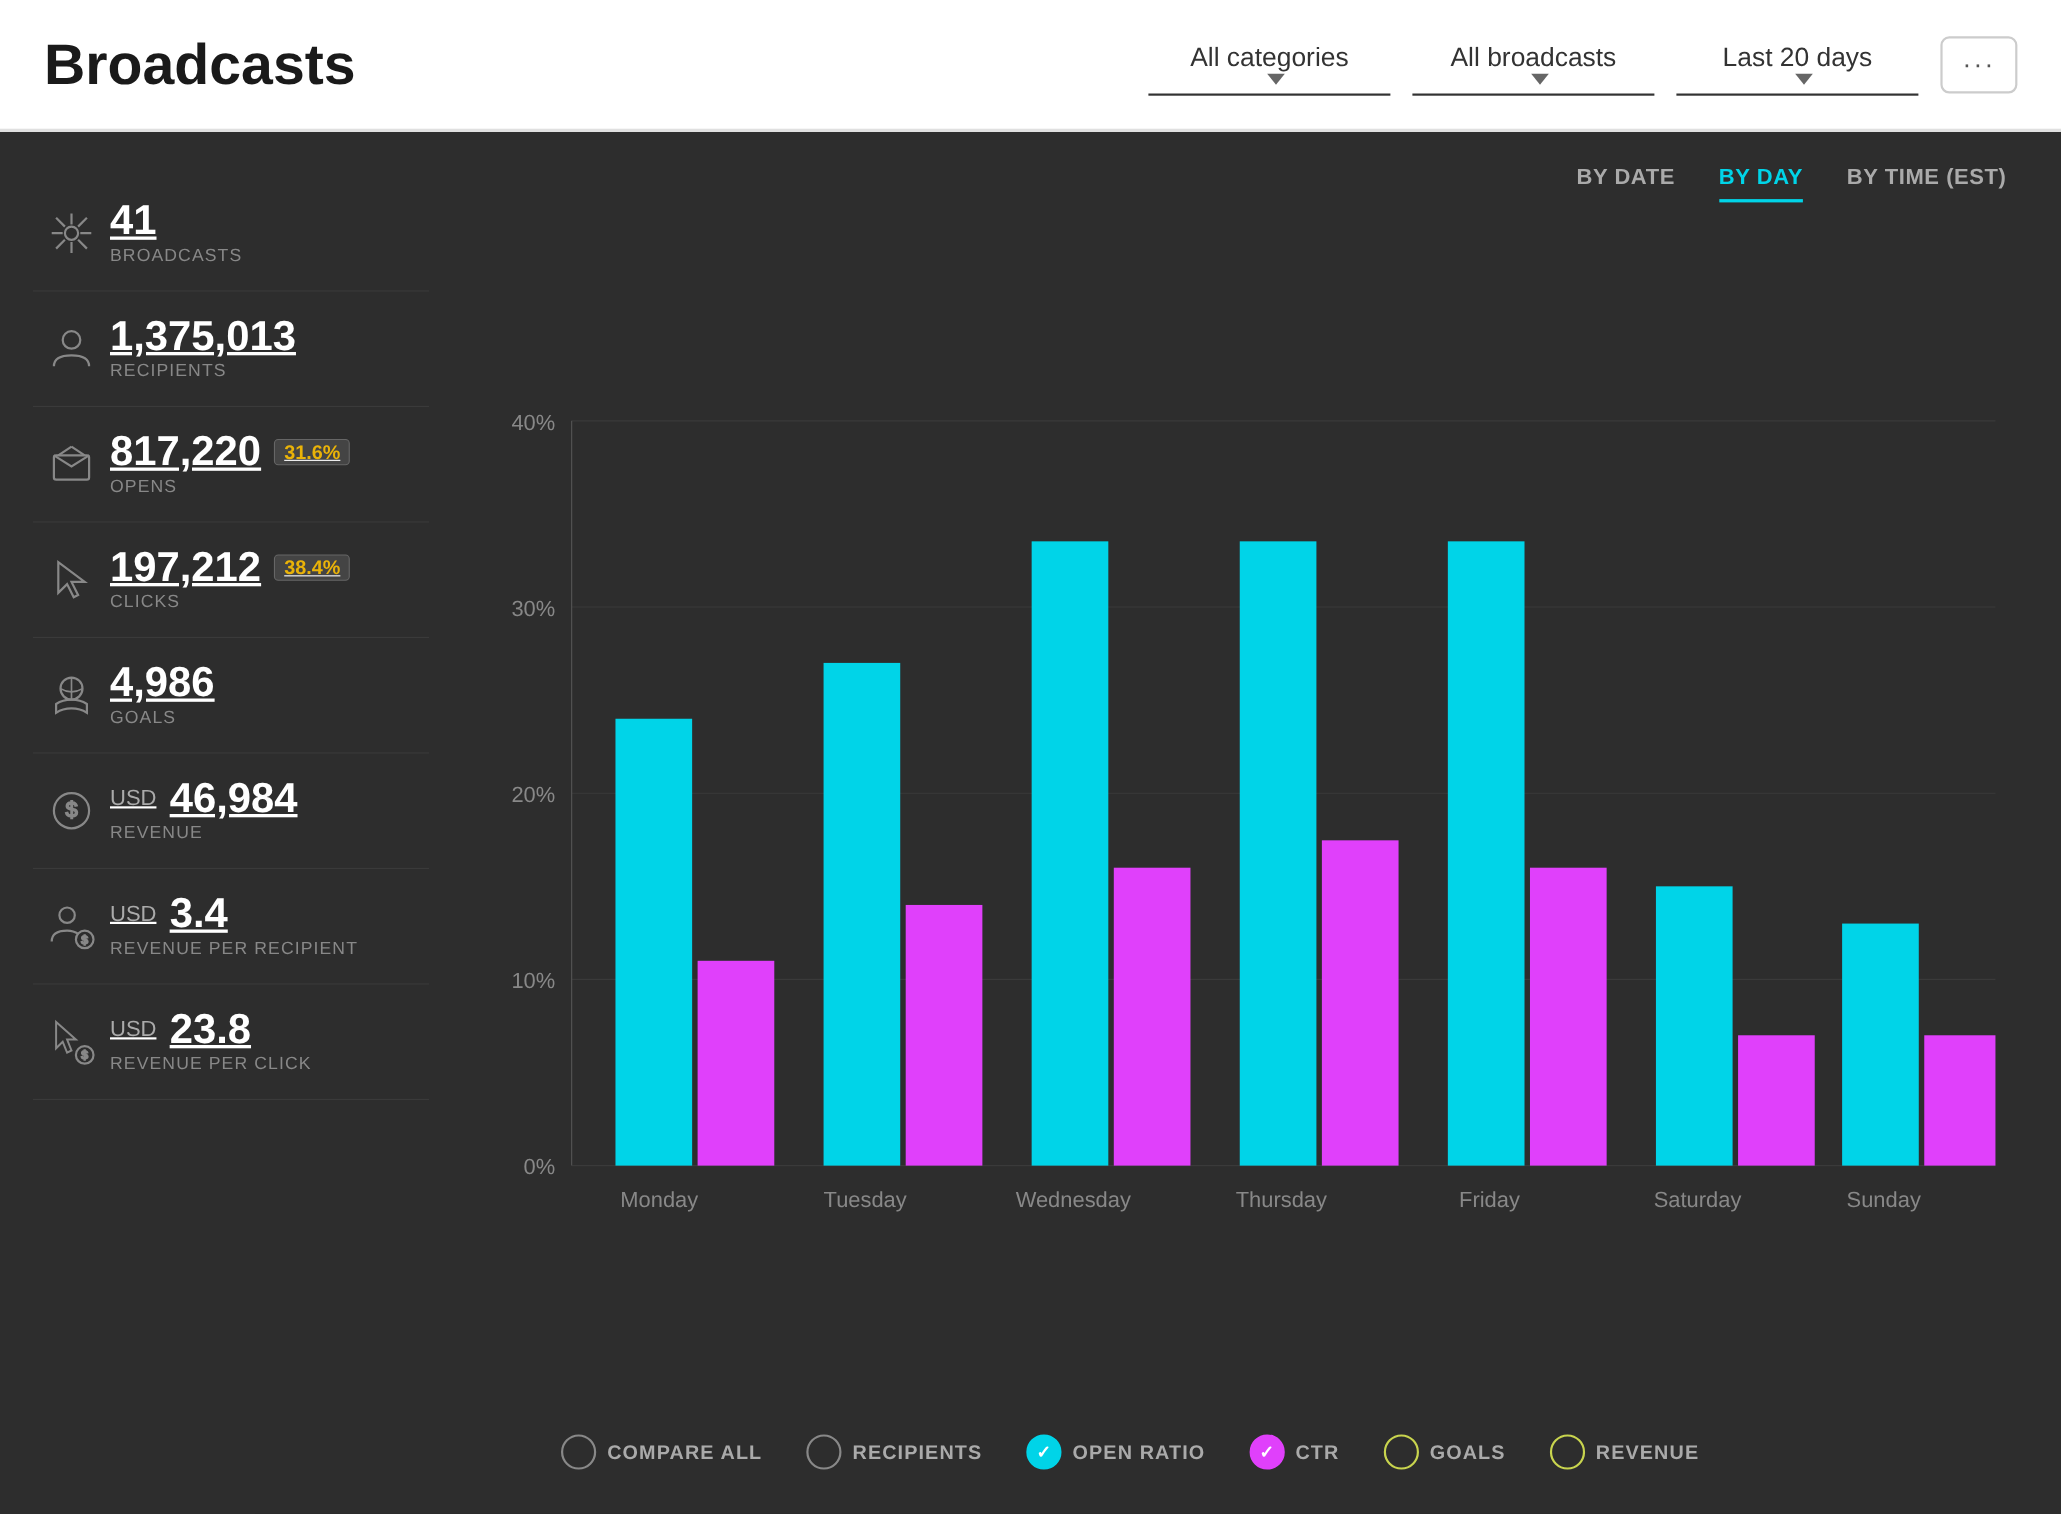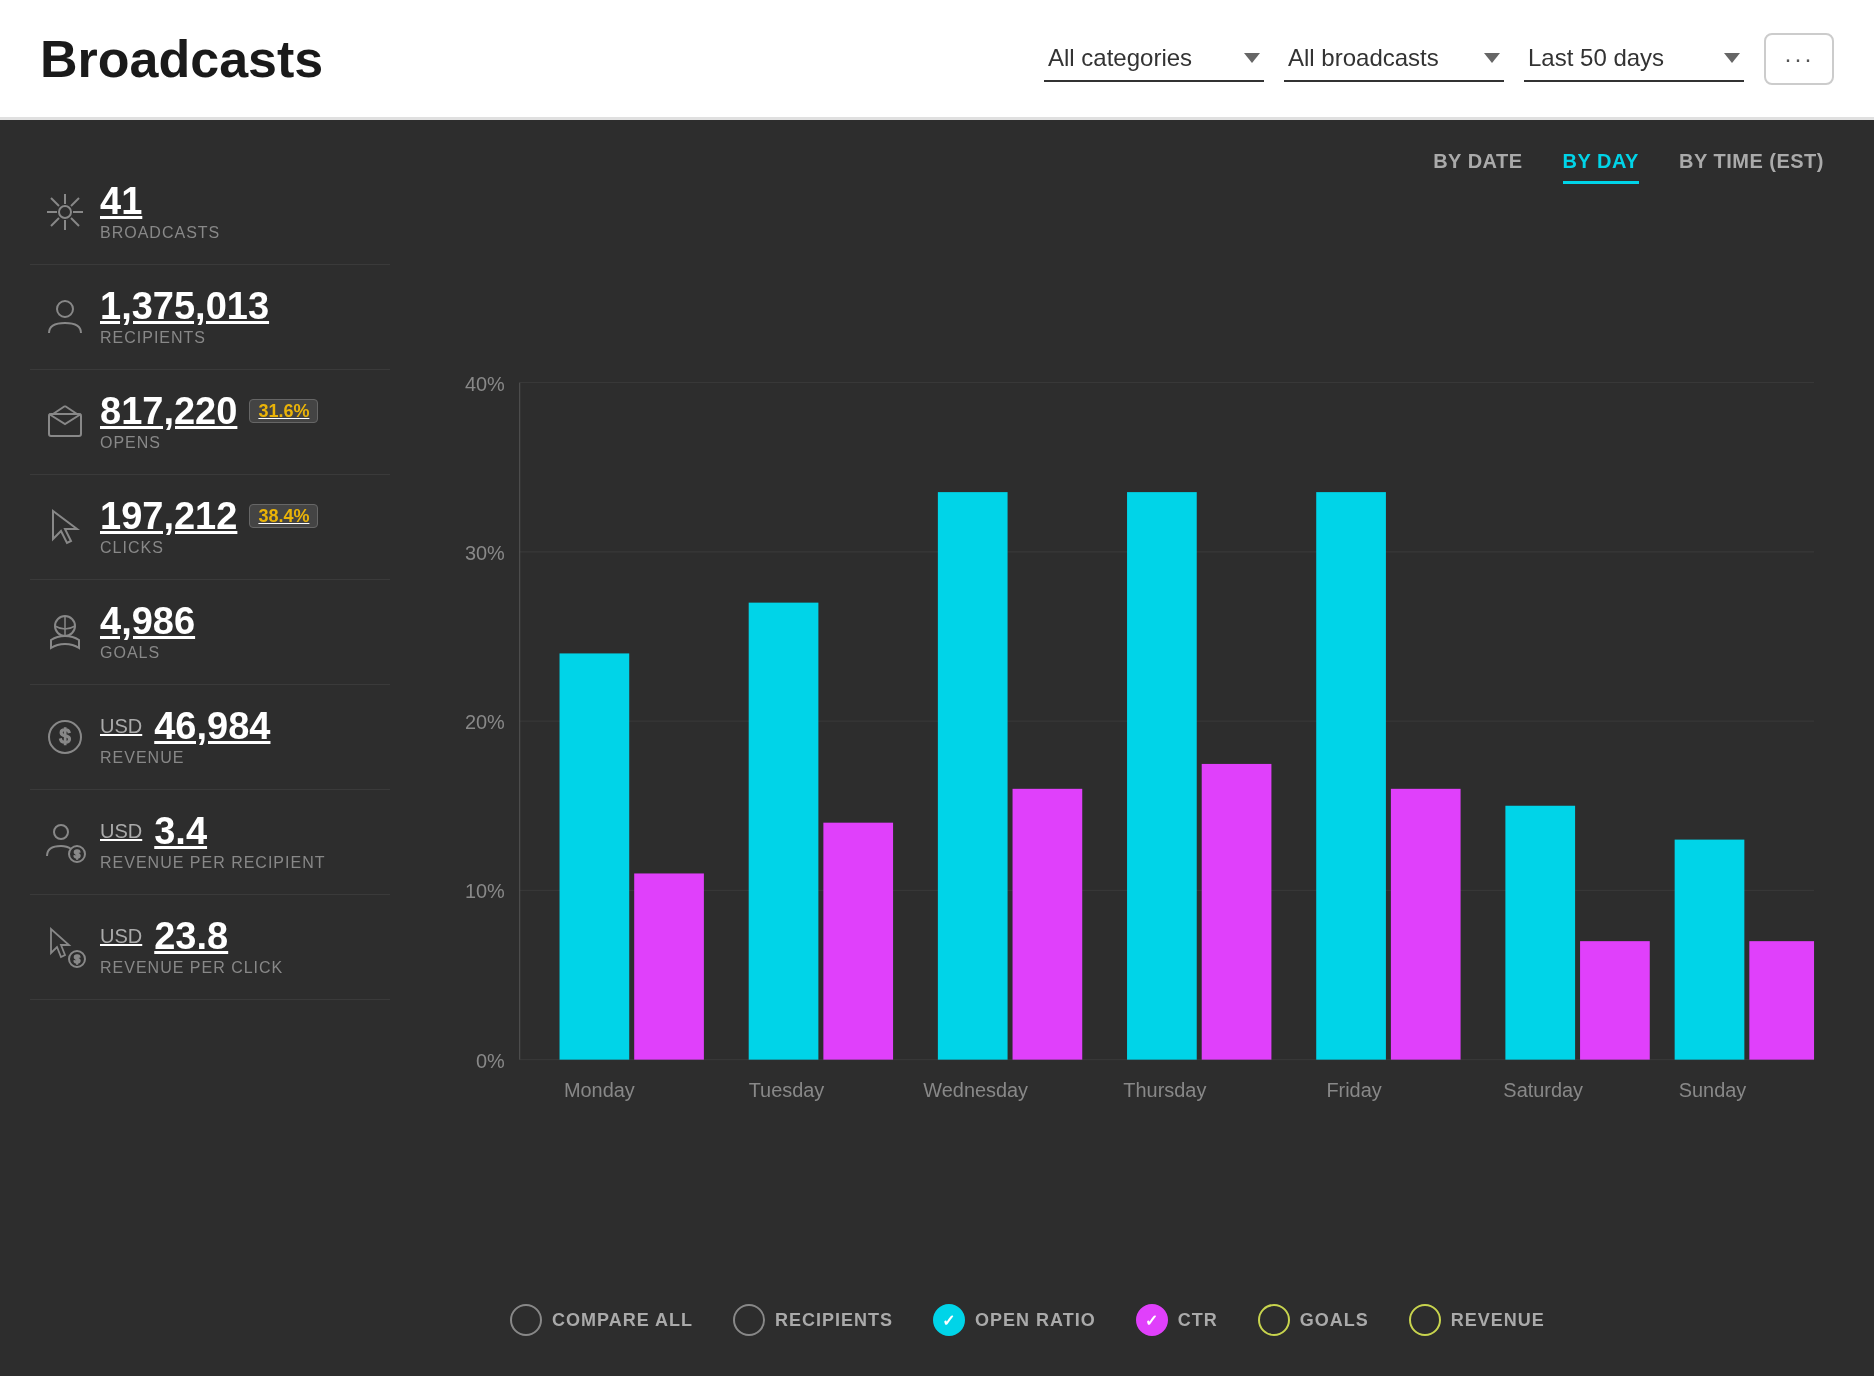--- a/index.html
+++ b/index.html
@@ -26,20 +26,21 @@
       gap: 20px;
     }
     .dropdown {
       display: flex;
       align-items: center;
       border-bottom: 2px solid #333;
       padding: 8px 4px;
       cursor: pointer;
       min-width: 220px;
       justify-content: space-between;
+      flex-direction: column;
     }
     .dropdown span {
       font-size: 24px;
       color: #333;
     }
     .dropdown-arrow {
       width: 0; height: 0;
       border-left: 8px solid transparent;
       border-right: 8px solid transparent;
       border-top: 10px solid #666;
@@ -212,21 +213,21 @@
   <div class="header-controls">
     <div class="dropdown">
       <span>All categories</span>
       <div class="dropdown-arrow"></div>
     </div>
     <div class="dropdown">
       <span>All broadcasts</span>
       <div class="dropdown-arrow"></div>
     </div>
     <div class="dropdown">
-      <span>Last 50 days</span>
+      <span>Last 20 days</span>
       <div class="dropdown-arrow"></div>
     </div>
     <button class="more-btn">···</button>
   </div>
 </div>
 
 <div class="main">
 
   <div class="sidebar">
 

